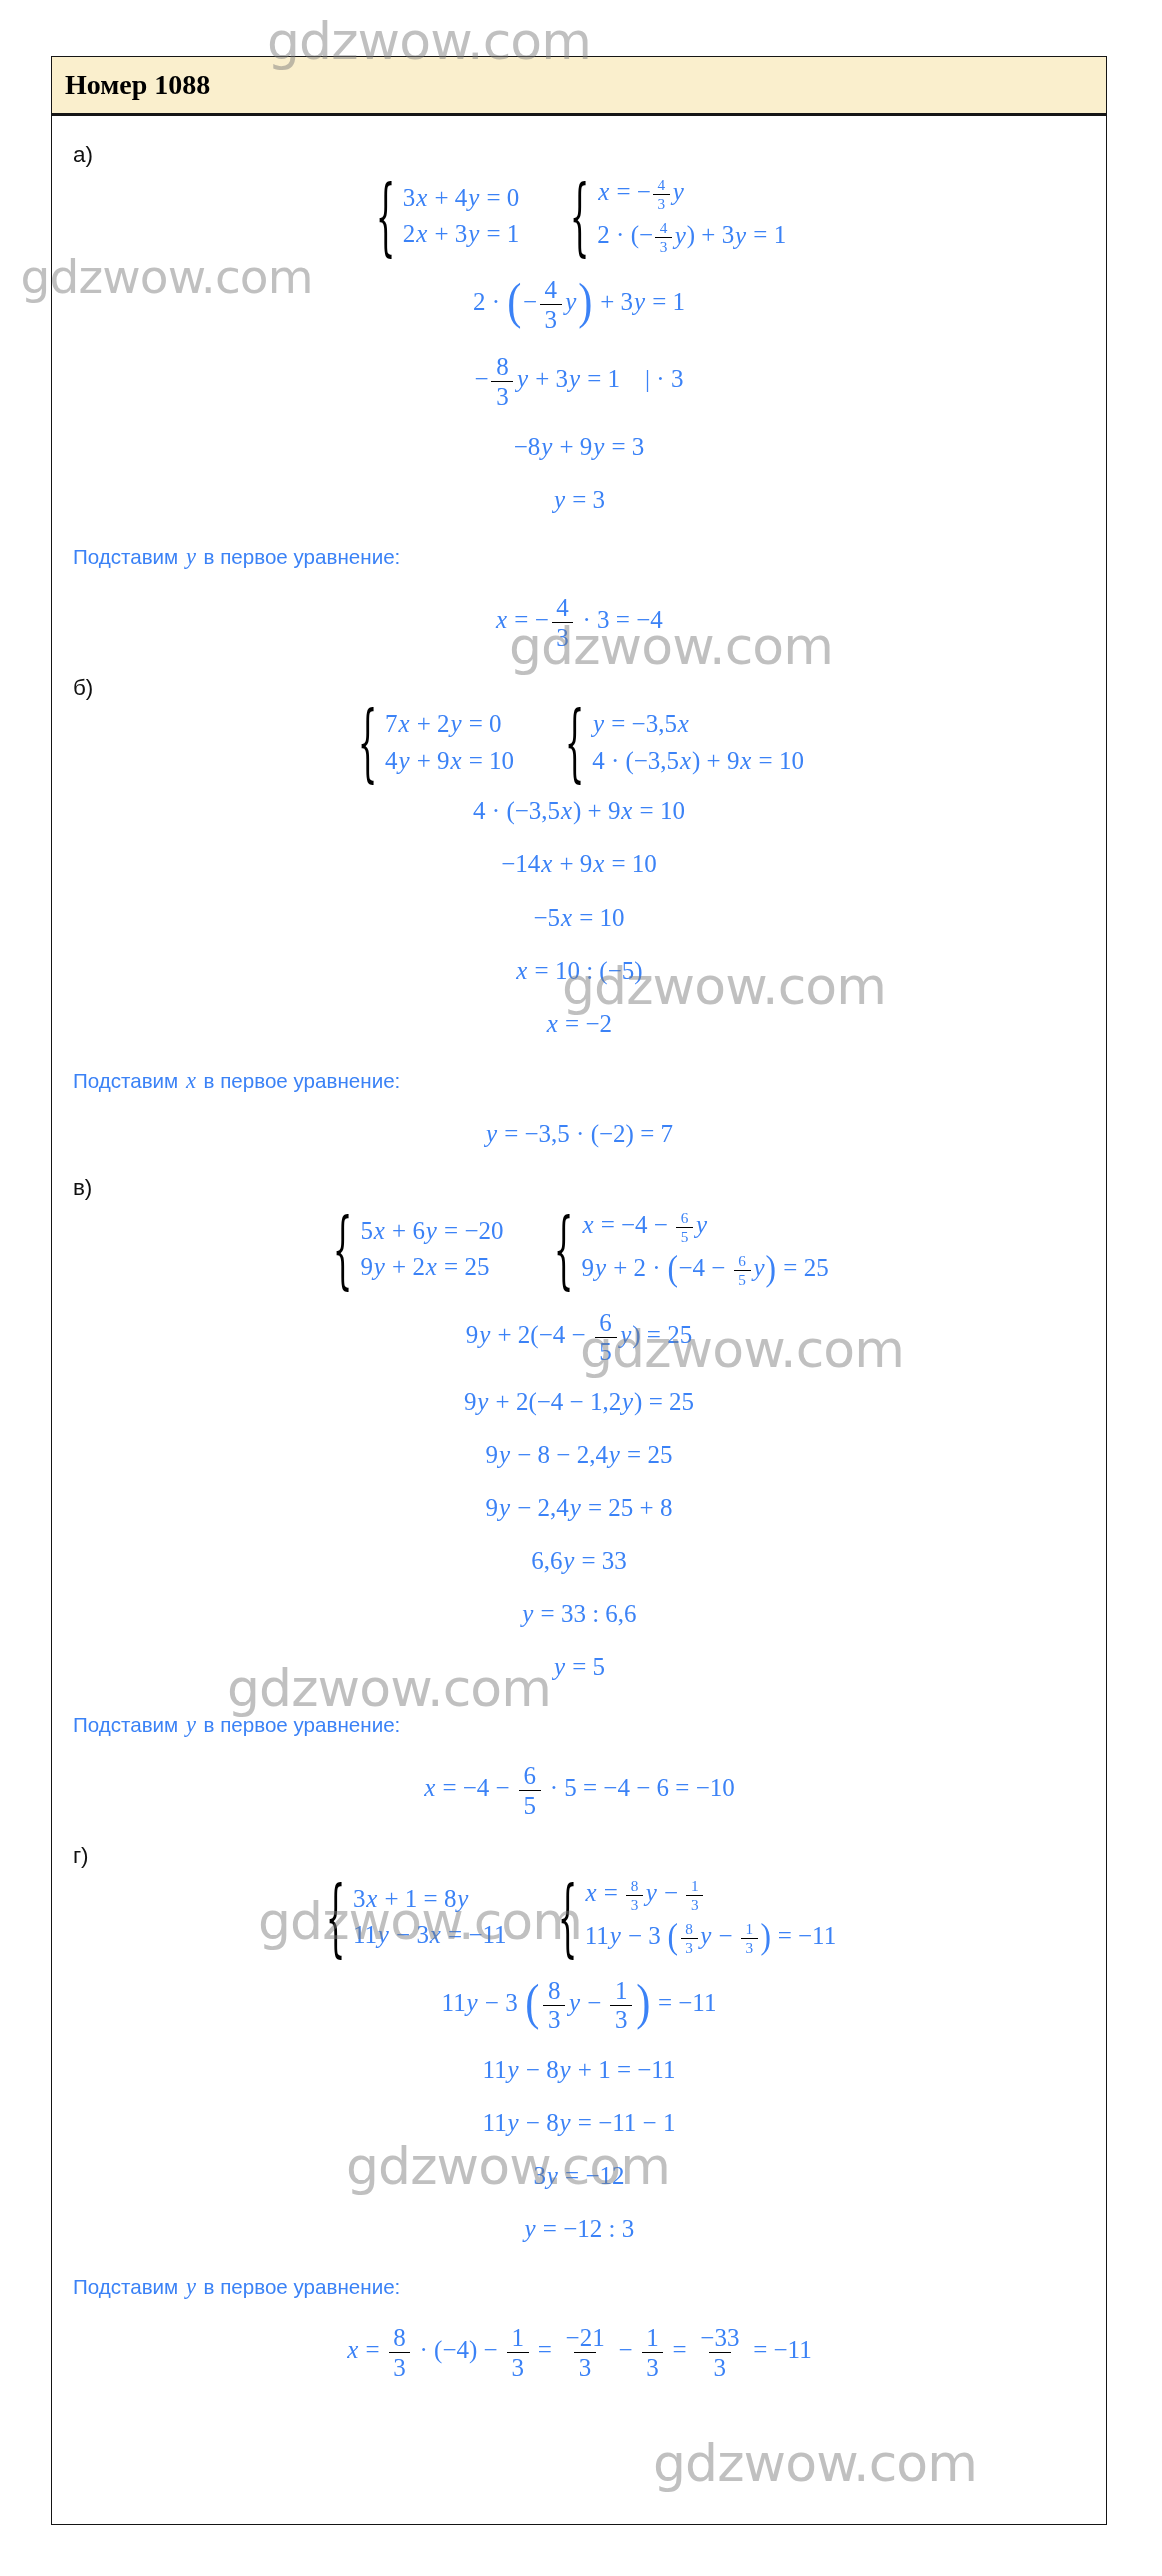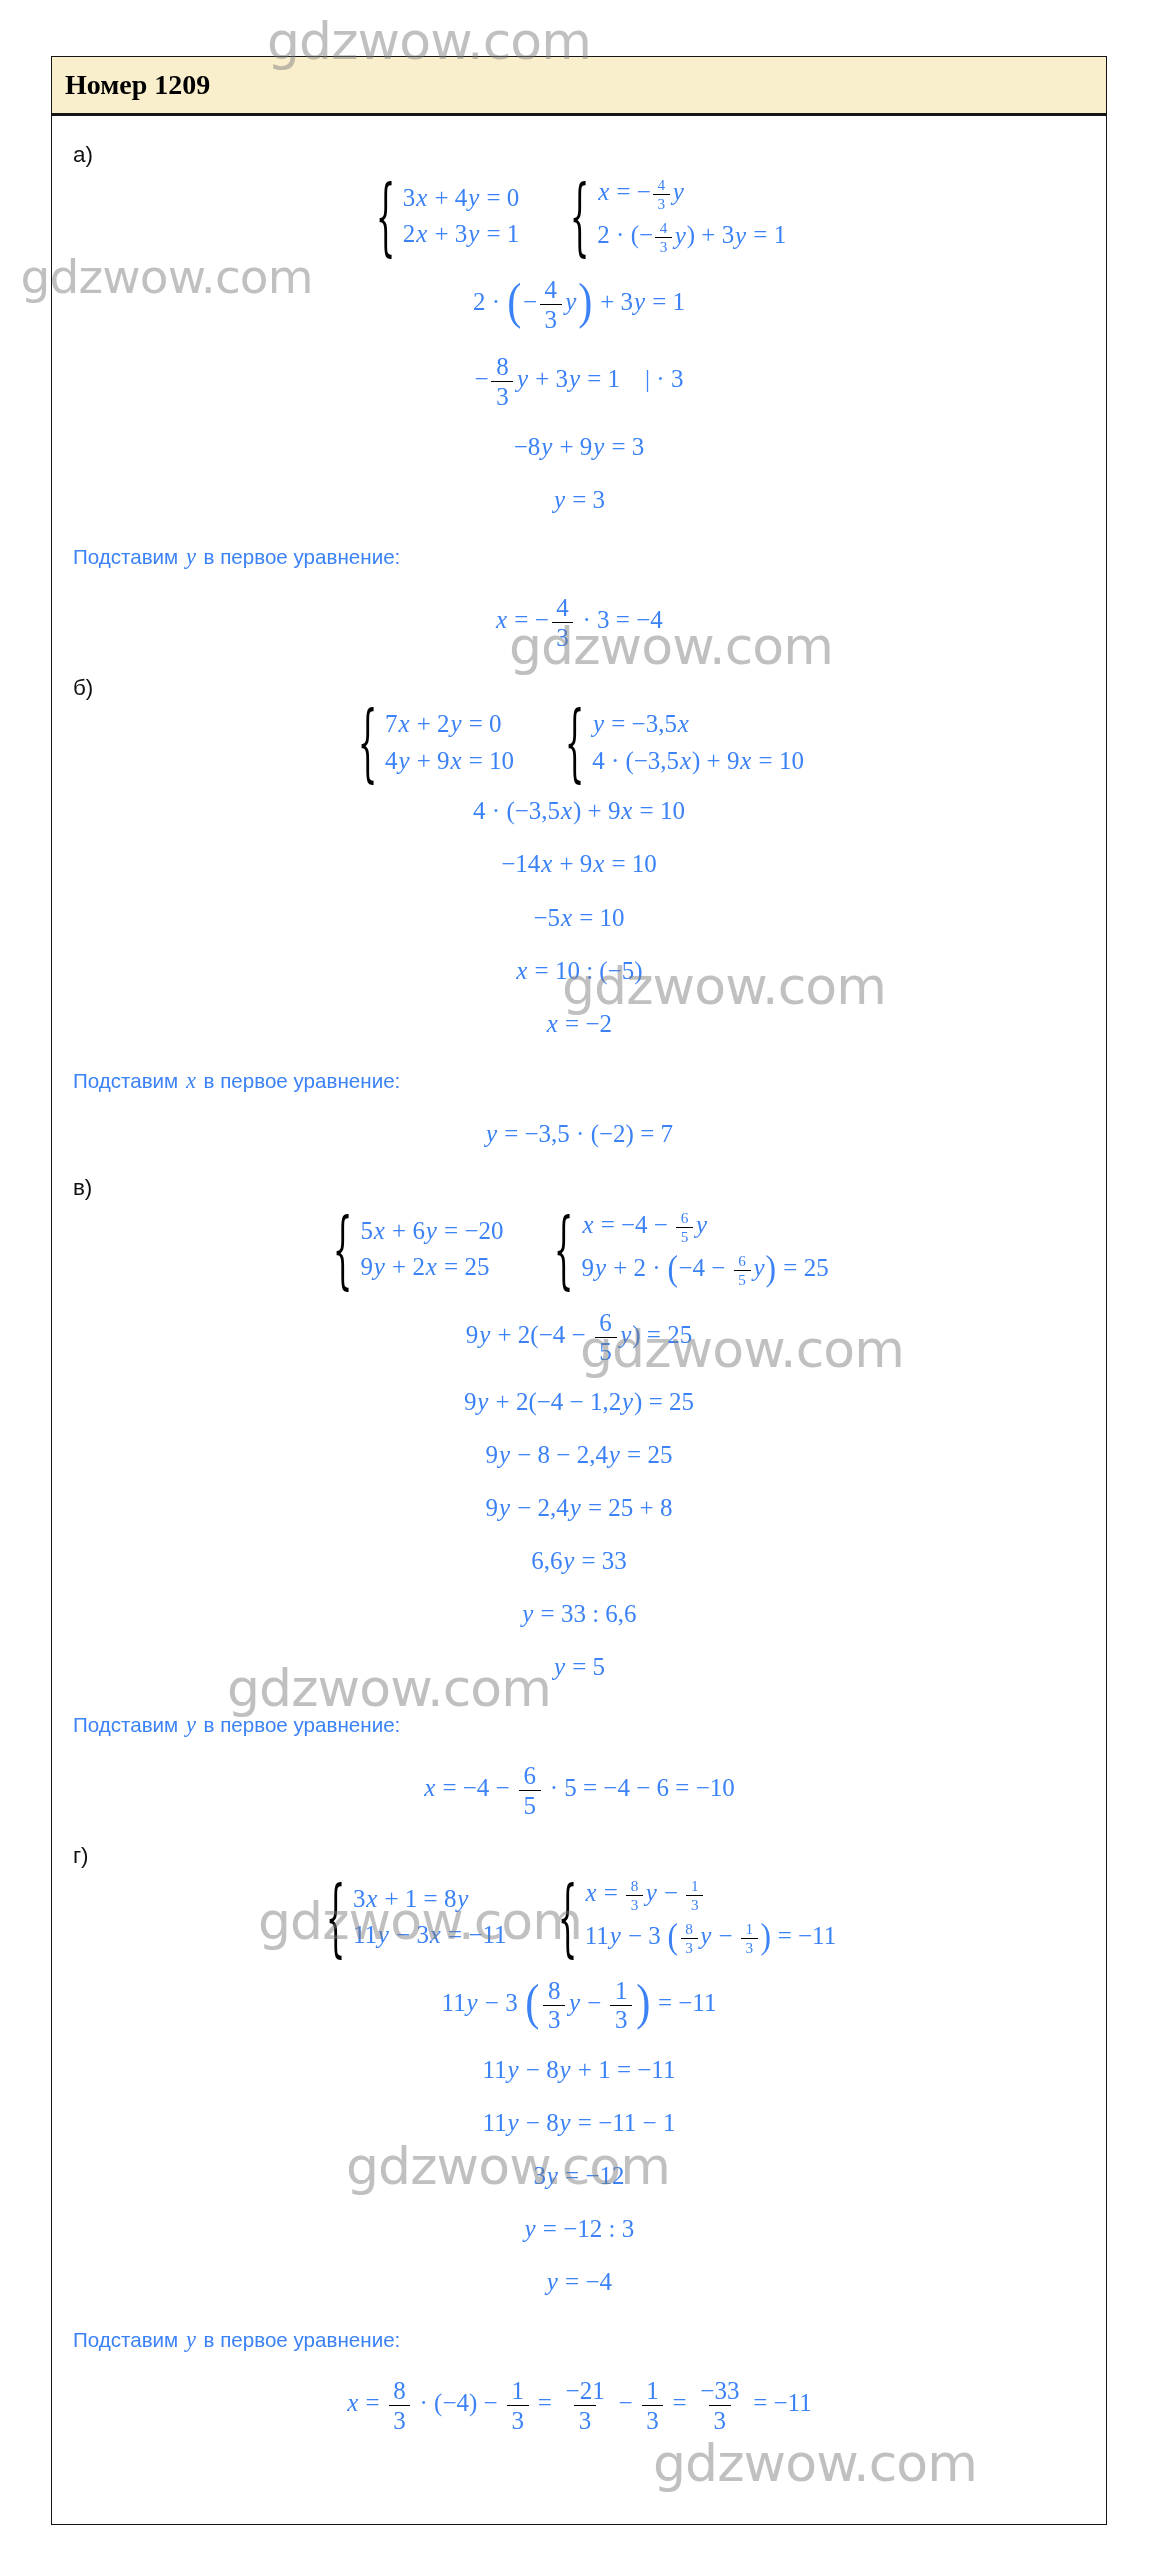--- a/index.html
+++ b/index.html
@@ -89,21 +89,21 @@
     <div class="wm" style="left: 562px; top: 960px; font-size: 52px;">gdzwow.com</div>
     <div class="wm" style="left: 580px; top: 1323px; font-size: 52px;">gdzwow.com</div>
     <div class="wm" style="left: 227px; top: 1662px; font-size: 52px;">gdzwow.com</div>
     <div class="wm" style="left: 258px; top: 1895px; font-size: 52px;">gdzwow.com</div>
     <div class="wm" style="left: 346px; top: 2140px; font-size: 52px;">gdzwow.com</div>
     <div class="wm" style="left: 653px; top: 2437px; font-size: 52px;">gdzwow.com</div>
   </div>
 
 <div class="card">
   <div class="card-header" style="background: rgb(250, 239, 205);">
-    <span class="card-title">Номер 1209</span>
+    <span class="card-title">Номер 1088</span>
   </div>
   <div class="content">
       <section>
         <div class="sec-label">а)</div>
         <div class="sys-row">
           <span class="sys">
             <span class="brace">{</span>
             <span class="sys-lines">
               <span class="sys-line math"><span>3<i class="v">x</i> + 4<i class="v">y</i> = 0</span></span>
               <span class="sys-line math"><span>2<i class="v">x</i> + 3<i class="v">y</i> = 1</span></span>
@@ -239,21 +239,20 @@
             <span class="num">8</span>
             <span class="den">3</span>
           </span><span><i class="v">y</i> − </span><span class="frac">
             <span class="num">1</span>
             <span class="den">3</span>
           </span><span class="bigp">)</span><span> = −11</span></div>
         <div class="eq math"><span>11<i class="v">y</i> − 8<i class="v">y</i> + 1 = −11</span></div>
         <div class="eq math"><span>11<i class="v">y</i> − 8<i class="v">y</i> = −11 − 1</span></div>
         <div class="eq math"><span>3<i class="v">y</i> = −12</span></div>
         <div class="eq math"><span><i class="v">y</i> = −12 : 3</span></div>
-        <div class="eq math"><span><i class="v">y</i> = −4</span></div>
         <div class="note"><span>Подставим <i class="v">y</i> в первое уравнение:</span></div>
         <div class="eq math"><span><i class="v">x</i> = </span><span class="frac">
             <span class="num">8</span>
             <span class="den">3</span>
           </span><span> · (−4) − </span><span class="frac">
             <span class="num">1</span>
             <span class="den">3</span>
           </span><span> = </span><span class="frac">
             <span class="num">−21</span>
             <span class="den">3</span>

